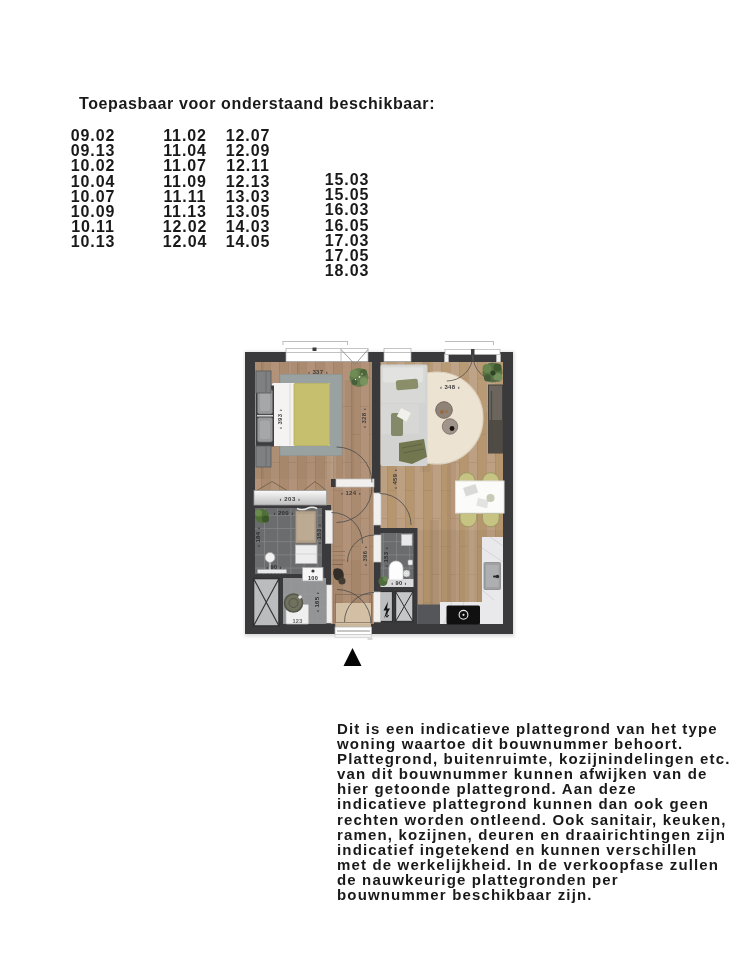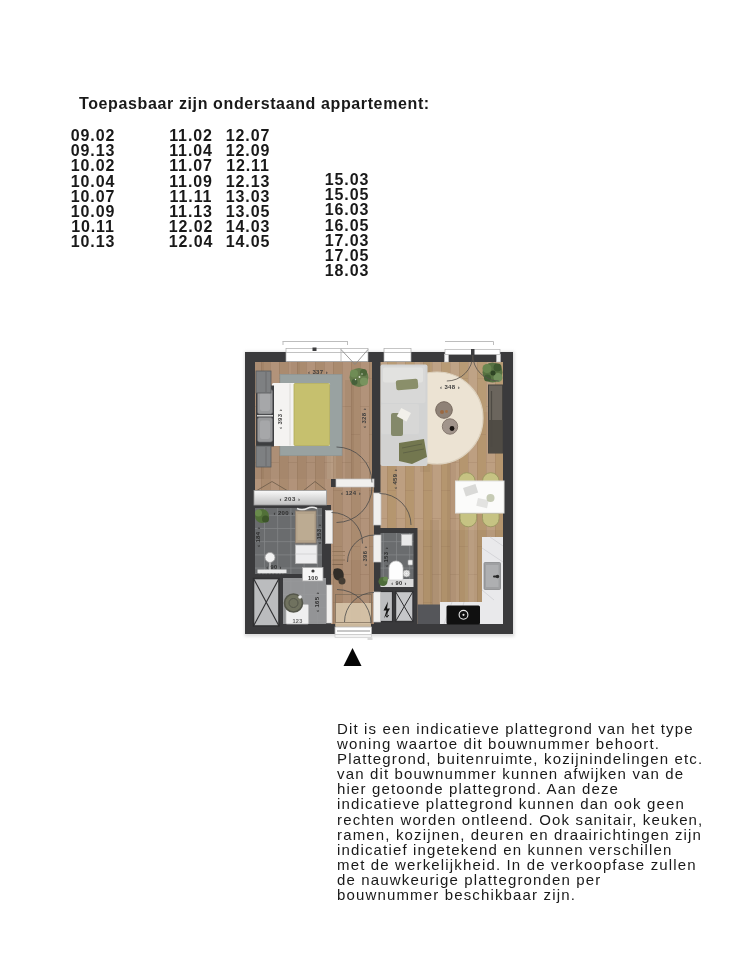--- a/index.html
+++ b/index.html
@@ -1,28 +1,28 @@
 <!DOCTYPE html>
 <html><head>
 <meta charset="utf-8">
 <style>
   html,body{margin:0;padding:0;background:#ffffff;}
   body{width:750px;height:957px;position:relative;font-family:"Liberation Sans",sans-serif;overflow:hidden;}
   .ttl{position:absolute;left:79px;top:95px;font-size:16px;font-weight:bold;letter-spacing:0.62px;color:#191919;white-space:nowrap;}
   .col{position:absolute;font-size:16px;font-weight:bold;letter-spacing:0.9px;color:#191919;line-height:15.2px;text-align:center;width:70px;}
-  .para{position:absolute;left:337px;top:721px;font-size:15px;font-weight:normal;letter-spacing:1.15px;color:#191919;line-height:15.1px;white-space:nowrap;}
+  .para{position:absolute;left:337px;top:721px;font-size:15px;font-weight:bold;letter-spacing:1.15px;color:#191919;line-height:15.1px;white-space:nowrap;}
 </style>
 </head>
 <body>
 
-<div class="ttl">Toepasbaar zijn onderstaand appartement:</div>
+<div class="ttl">Toepasbaar voor onderstaand beschikbaar:</div>
 
 <div class="col" style="left:58px;top:128px;">09.02<br>09.13<br>10.02<br>10.04<br>10.07<br>10.09<br>10.11<br>10.13</div>
 
-<div class="col" style="left:156px;top:128px;">11.02<br>11.04<br>11.07<br>11.09<br>11.11<br>11.13<br>12.02<br>12.04</div>
+<div class="col" style="left:150px;top:128px;">11.02<br>11.04<br>11.07<br>11.09<br>11.11<br>11.13<br>12.02<br>12.04</div>
 
 <div class="col" style="left:213px;top:128px;">12.07<br>12.09<br>12.11<br>12.13<br>13.03<br>13.05<br>14.03<br>14.05</div>
 
 <div class="col" style="left:312px;top:128px;margin-top:44px;">15.03<br>15.05<br>16.03<br>16.05<br>17.03<br>17.05<br>18.03</div>
 
 <svg style="position:absolute;left:238px;top:338px;" width="284" height="334" viewBox="238 338 284 334">
 <defs>
   <filter id="blur3" x="-20%" y="-20%" width="140%" height="140%">
         <feGaussianBlur stdDeviation="1.4"></feGaussianBlur>
       </filter>

